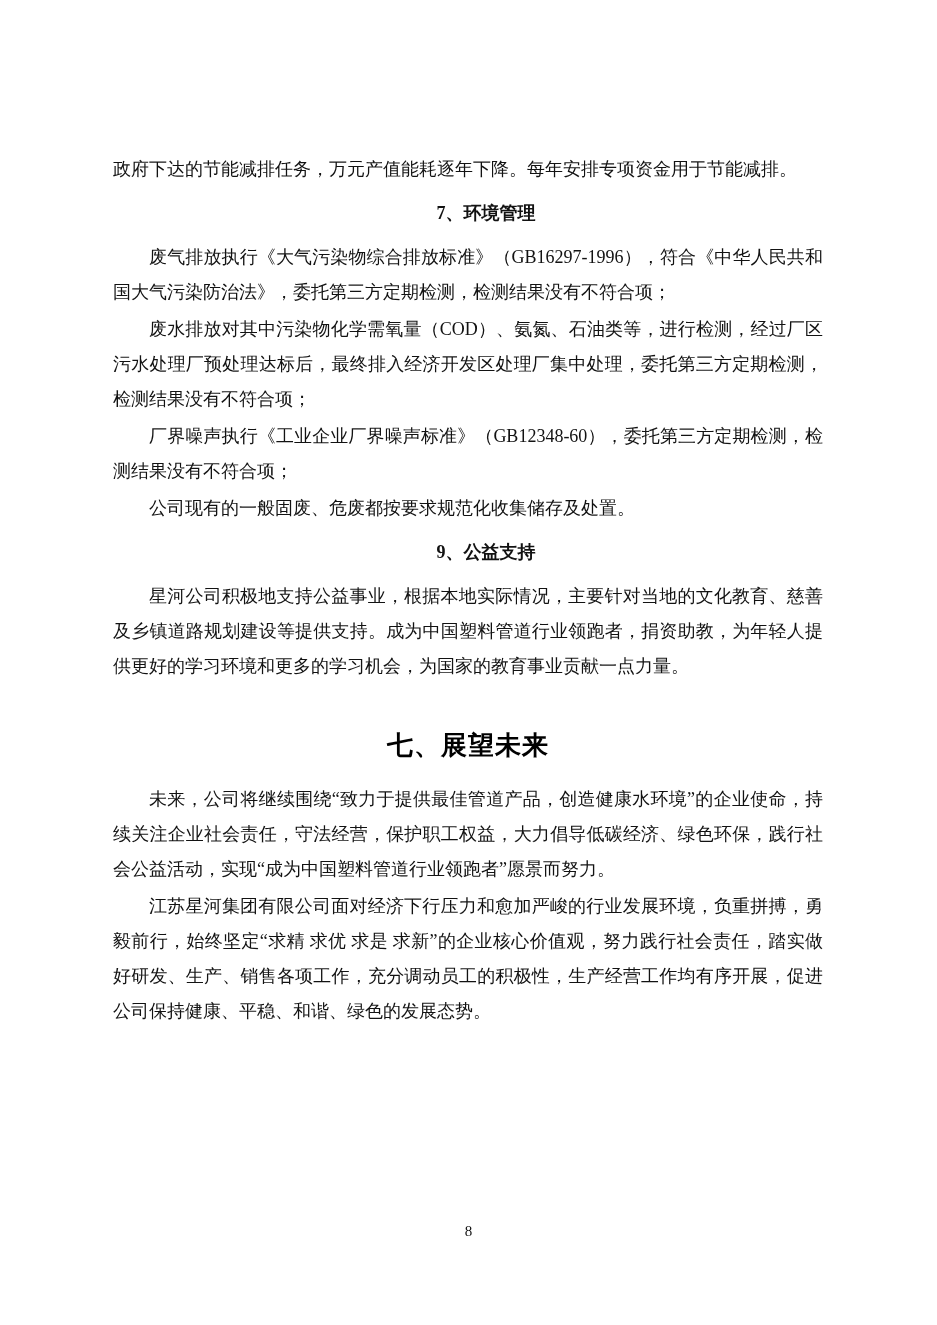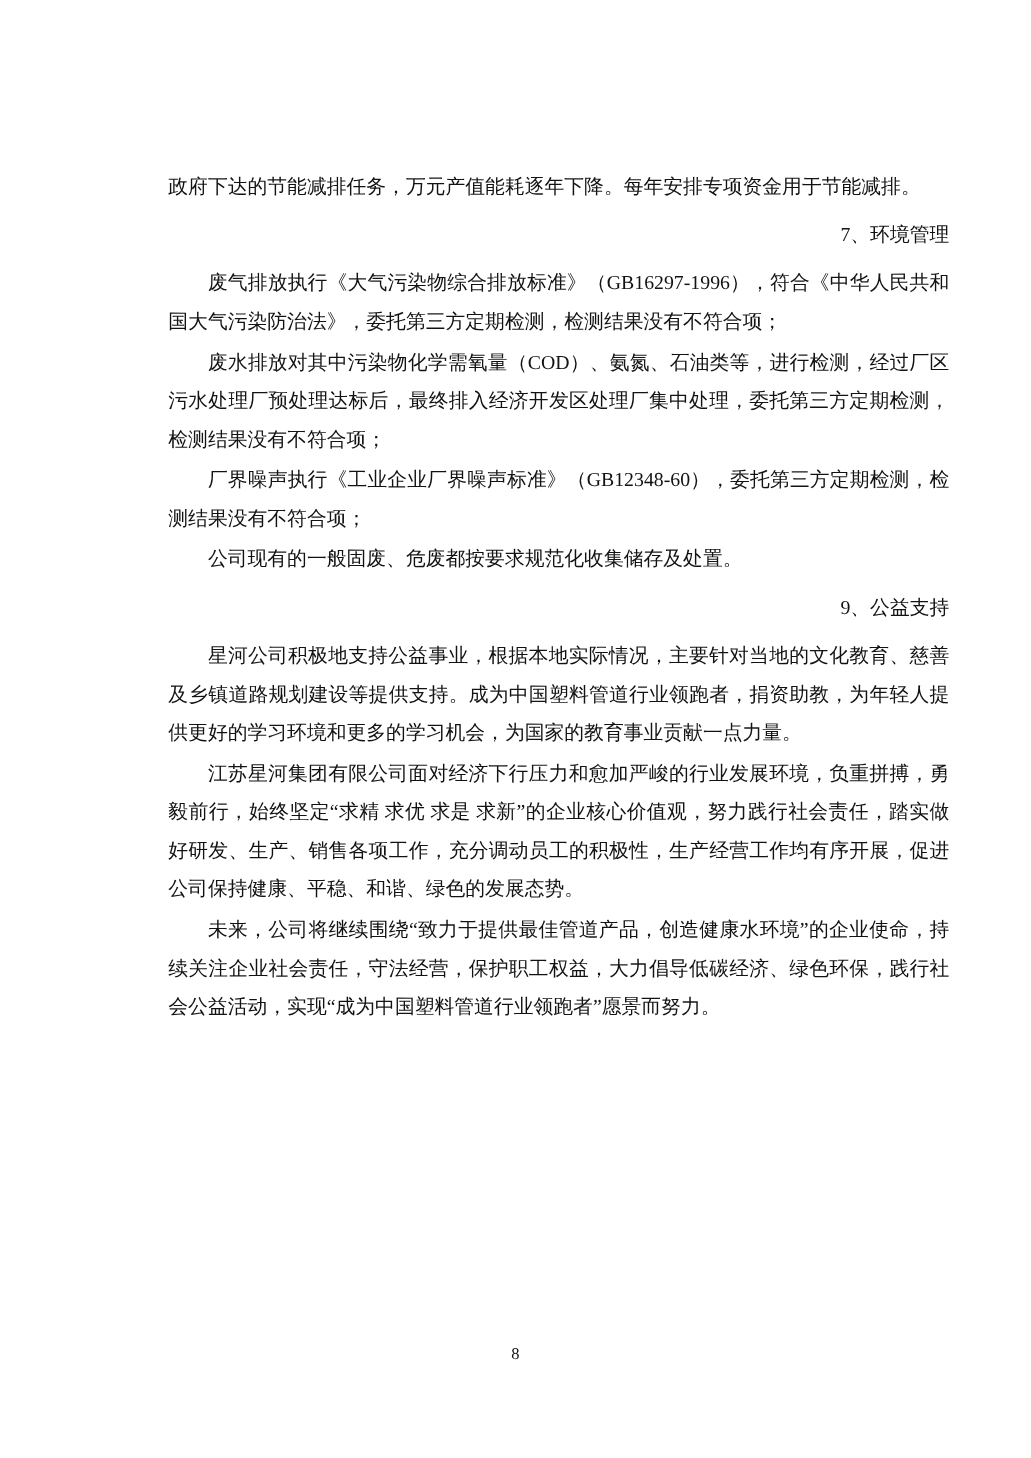--- a/index.html
+++ b/index.html
@@ -13,38 +13,38 @@
     height: 1325px;
     margin: 0 auto;
     background: #ffffff;
     overflow: hidden;
   }
   .content {
     position: absolute;
     left: 113px;
     top: 150px;
     width: 710px;
-    margin-left: 40px;
   }
   .para {
     font-family: "Liberation Serif", "DejaVu Serif", serif;
     font-size: 18px;
     line-height: 35px;
     color: #121212;
     text-align: justify;
     text-justify: inter-ideograph;
     text-indent: 2em;
     margin: 2px 0;
   }
   .para.no-indent {
     text-indent: 0;
   }
   .para.item-title {
-    text-align: right;
+    text-align: center;
     margin: 9px 0;
+    font-weight: bold;
   }
   .section-heading {
     font-family: "Liberation Sans", "DejaVu Sans", sans-serif;
     font-size: 26px;
     line-height: 38px;
     font-weight: bold;
     color: #000000;
     text-align: center;
     letter-spacing: 1px;
     margin: 42px 0 18px 0;
@@ -67,17 +67,18 @@
 <div class="page">
   <div class="content">
     <p class="para no-indent">政府下达的节能减排任务，万元产值能耗逐年下降。每年安排专项资金用于节能减排。</p>
     <p class="para item-title">7、环境管理</p>
     <p class="para">废气排放执行《大气污染物综合排放标准》（GB16297-1996），符合《中华人民共和国大气污染防治法》，委托第三方定期检测，检测结果没有不符合项；</p>
     <p class="para">废水排放对其中污染物化学需氧量（COD）、氨氮、石油类等，进行检测，经过厂区污水处理厂预处理达标后，最终排入经济开发区处理厂集中处理，委托第三方定期检测，检测结果没有不符合项；</p>
     <p class="para">厂界噪声执行《工业企业厂界噪声标准》（GB12348-60），委托第三方定期检测，检测结果没有不符合项；</p>
     <p class="para">公司现有的一般固废、危废都按要求规范化收集储存及处置。</p>
     <p class="para item-title">9、公益支持</p>
     <p class="para">星河公司积极地支持公益事业，根据本地实际情况，主要针对当地的文化教育、慈善及乡镇道路规划建设等提供支持。成为中国塑料管道行业领跑者，捐资助教，为年轻人提供更好的学习环境和更多的学习机会，为国家的教育事业贡献一点力量。</p>
+    <h1 class="section-heading">七、展望未来</h1>
+    <p class="para">未来，公司将继续围绕“致力于提供最佳管道产品，创造健康水环境”的企业使命，持续关注企业社会责任，守法经营，保护职工权益，大力倡导低碳经济、绿色环保，践行社会公益活动，实现“成为中国塑料管道行业领跑者”愿景而努力。</p>
     <p class="para">江苏星河集团有限公司面对经济下行压力和愈加严峻的行业发展环境，负重拼搏，勇毅前行，始终坚定“求精 求优 求是 求新”的企业核心价值观，努力践行社会责任，踏实做好研发、生产、销售各项工作，充分调动员工的积极性，生产经营工作均有序开展，促进公司保持健康、平稳、和谐、绿色的发展态势。</p>
-    <p class="para">未来，公司将继续围绕“致力于提供最佳管道产品，创造健康水环境”的企业使命，持续关注企业社会责任，守法经营，保护职工权益，大力倡导低碳经济、绿色环保，践行社会公益活动，实现“成为中国塑料管道行业领跑者”愿景而努力。</p>
   </div>
   <div class="page-number">8</div>
 </div>
 
 </body></html>

